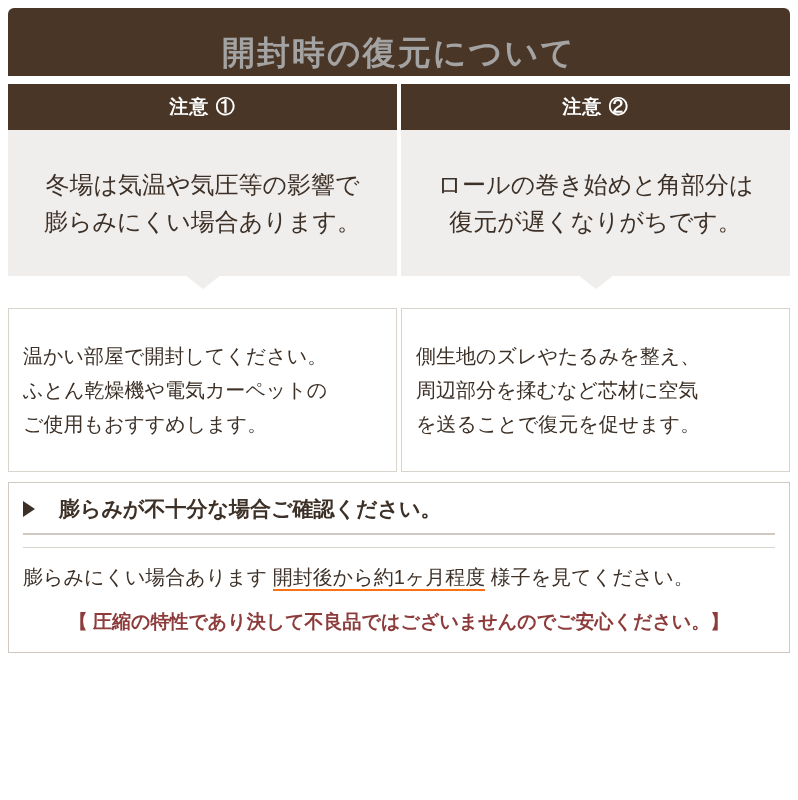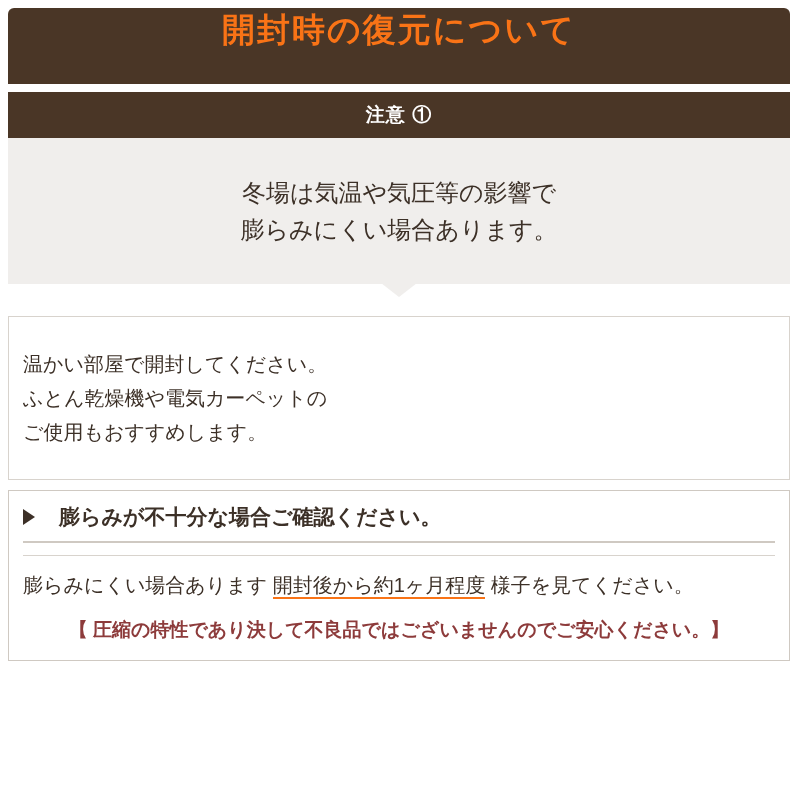--- a/index.html
+++ b/index.html
@@ -19,24 +19,24 @@
     width: 798px;
     height: 800px;
     background: #ffffff;
     box-sizing: border-box;
     padding: 8px 8px 0 8px;
   }
 
   
   .title-bar {
     background: #4a3626;
-    color: #f97316;
-    height: 76px;
-    display: flex;
-    align-items: flex-start;
+    color: #a3a3a3;
+    height: 68px;
+    display: flex;
+    align-items: flex-end;
     justify-content: center;
     border-radius: 6px 6px 0 0;
   }
   .title-bar .title-text {
     font-size: 33px;
     font-weight: bold;
     letter-spacing: 2px;
   }
 
   
@@ -196,20 +196,35 @@
       <div class="notch-wrap">
         <div class="notch"></div>
       </div>
       <div class="solution-body">
         <p style="white-space: pre-line;">温かい部屋で開封してください。
 ふとん乾燥機や電気カーペットの
 ご使用もおすすめします。</p>
       </div>
     </div>
 
+    <div class="notice-col">
+      <div class="notice-head">注意 ②</div>
+      <div class="notice-body">
+        <p style="white-space: pre-line;">ロールの巻き始めと角部分は
+復元が遅くなりがちです。</p>
+      </div>
+      <div class="notch-wrap">
+        <div class="notch"></div>
+      </div>
+      <div class="solution-body">
+        <p style="white-space: pre-line;">側生地のズレやたるみを整え、
+周辺部分を揉むなど芯材に空気
+を送ることで復元を促せます。</p>
+      </div>
+    </div>
 
   </div>
 
   <div class="check-panel">
     <div class="check-head">
       <span class="tri-icon"></span>
       <span>膨らみが不十分な場合ご確認ください。</span>
     </div>
     <div class="head-underline"></div>
 

